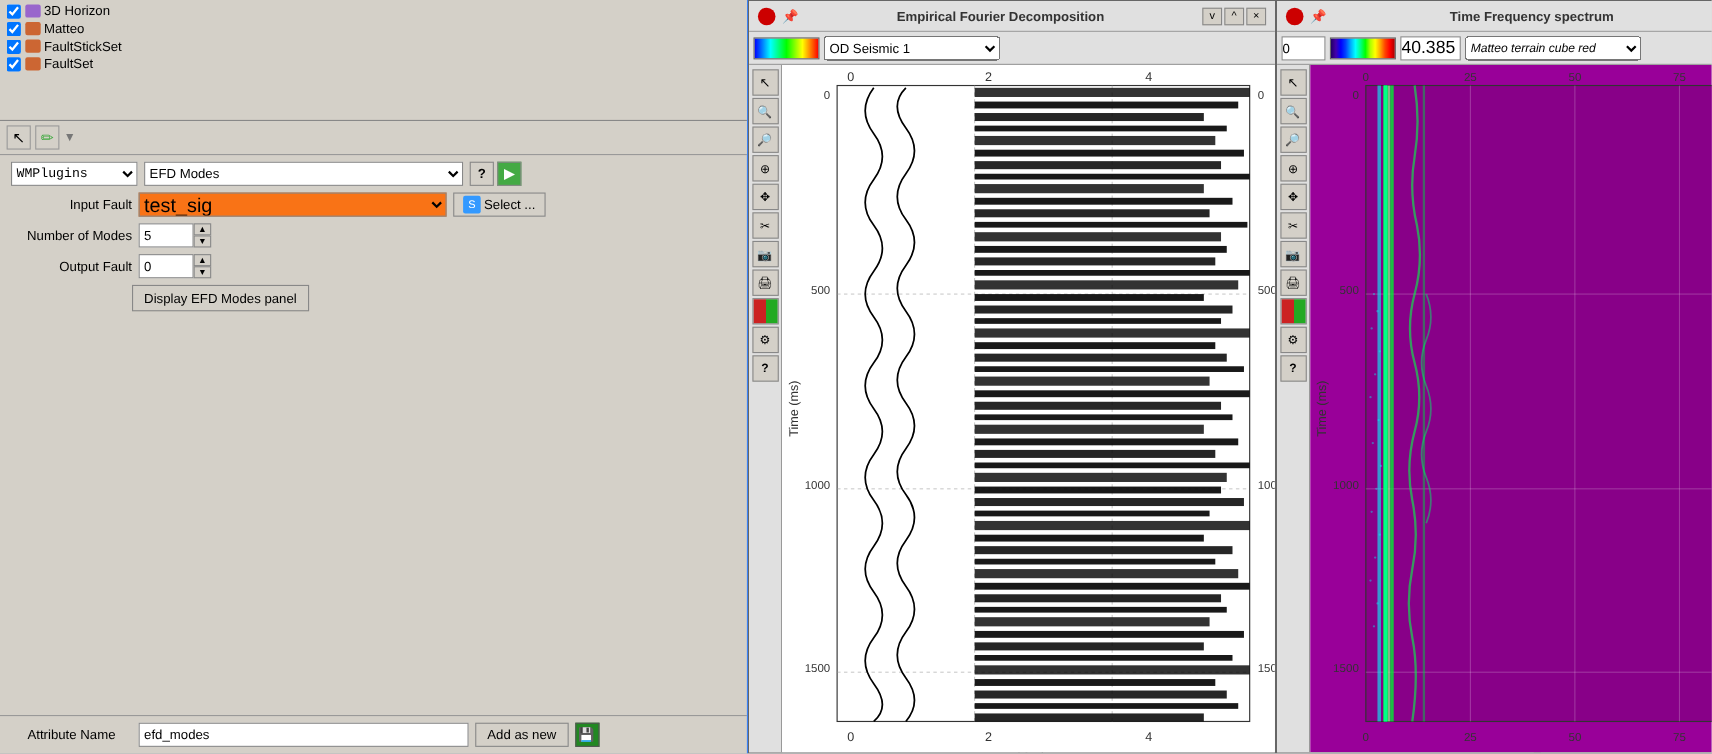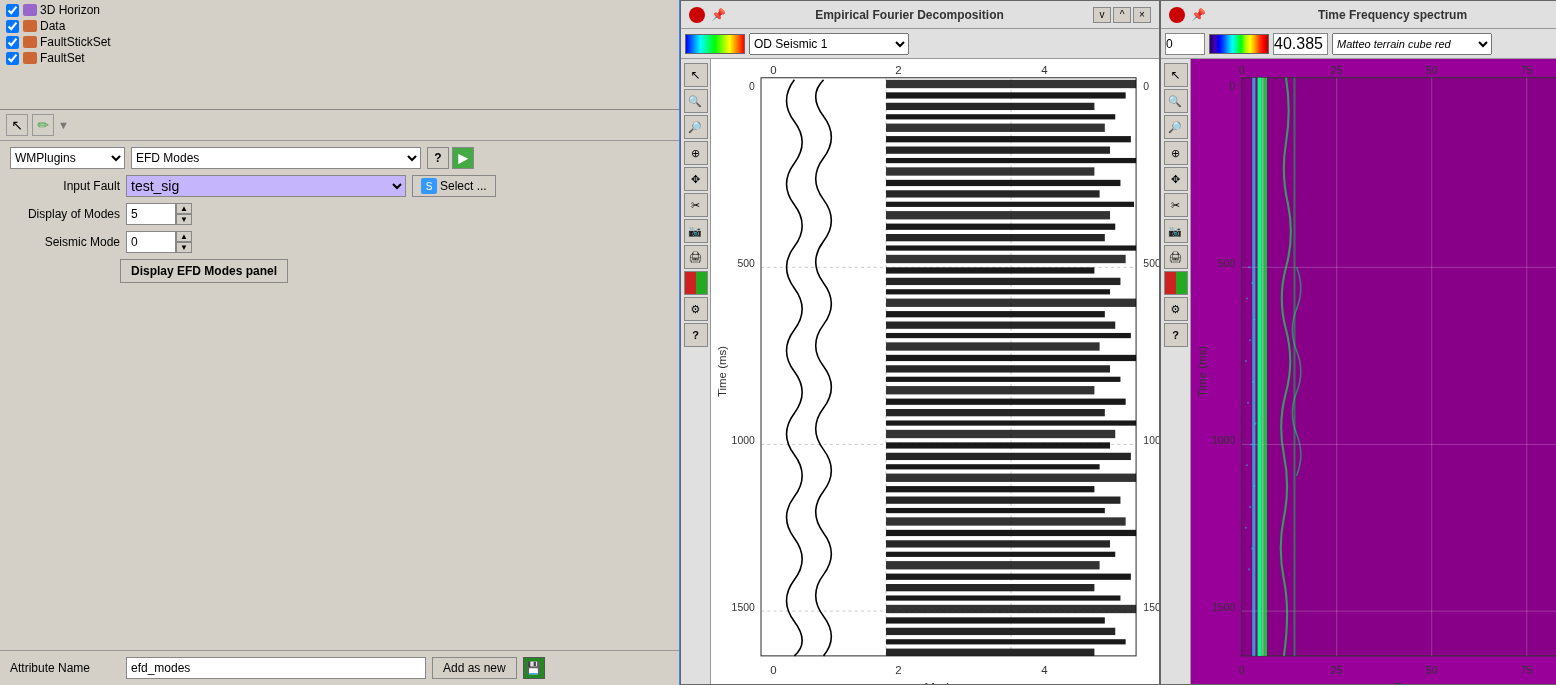--- a/index.html
+++ b/index.html
@@ -101,36 +101,37 @@
       min-width: 110px;
       text-align: right;
     }
 
     .combo-wide {
       width: 115px;
       height: 22px;
       font-size: 12px;
       border: 1px solid #888;
       background: white;
+      font-family: Liberation Mono, monospace;
     }
 
     .combo-plugin {
       width: 290px;
       height: 22px;
       font-size: 12px;
       border: 1px solid #888;
       background: white;
     }
 
     .combo-input {
       width: 280px;
       height: 22px;
-      font-size: 14px;
-      border: 1px solid #888;
-      background: #c4b5fd;
+      font-size: 18px;
+      border: 1px solid #888;
+      background: #f97316;
     }
 
     .select-btn {
       display: flex;
       align-items: center;
       gap: 3px;
       padding: 2px 8px;
       font-size: 12px;
       border: 1px solid #888;
       background: #d4d0c8;
@@ -182,36 +183,35 @@
       line-height: 1;
     }
 
     .display-btn {
       padding: 4px 10px;
       font-size: 12px;
       border: 1px solid #888;
       background: #d4d0c8;
       cursor: pointer;
       margin-left: 110px;
-      font-weight: bold;
     }
 
     .bottom-row {
       display: flex;
       align-items: center;
       gap: 6px;
       padding: 6px 10px;
       margin-top: auto;
       border-top: 1px solid #999;
     }
 
     .bottom-row label {
       font-size: 12px;
       min-width: 110px;
-      text-align: left;
+      text-align: center;
     }
 
     .attr-name-input {
       width: 300px;
       height: 22px;
       border: 1px solid #888;
       font-size: 12px;
       padding: 0 4px;
     }
 
@@ -388,21 +388,21 @@
 <div class="left-panel">
   <div class="tree-area">
     <div class="tree-item">
       <input type="checkbox" checked="" style="">
       <span class="tree-icon" style="background:#9966cc;width:14px;height:12px;border-radius:2px;"></span>
       <span>3D Horizon</span>
     </div>
     <div class="tree-item">
       <input type="checkbox" checked="" style="">
       <span class="tree-icon" style="background:#cc6633;width:14px;height:12px;border-radius:2px;"></span>
-      <span>Data</span>
+      <span>Matteo</span>
     </div>
     <div class="tree-item">
       <input type="checkbox" checked="" style="">
       <span class="tree-icon" style="background:#cc6633;width:14px;height:12px;border-radius:2px;"></span>
       <span>FaultStickSet</span>
     </div>
     <div class="tree-item">
       <input type="checkbox" checked="" style="">
       <span class="tree-icon" style="background:#cc6633;width:14px;height:12px;border-radius:2px;"></span>
       <span>FaultSet</span>
@@ -434,32 +434,32 @@
       <select class="combo-input">
         <option>test_sig</option>
       </select>
       <button class="select-btn">
         <span class="select-icon">S</span>
         <span>Select ...</span>
       </button>
     </div>
 
     <div class="form-row">
-      <label>Display of Modes</label>
+      <label>Number of Modes</label>
       <div class="number-input-group">
         <input type="text" class="number-input" value="5" style="">
         <div class="spin-btns">
           <button class="spin-btn">▲</button>
           <button class="spin-btn">▼</button>
         </div>
       </div>
     </div>
 
     <div class="form-row">
-      <label>Seismic Mode</label>
+      <label>Output Fault</label>
       <div class="number-input-group">
         <input type="text" class="number-input" value="0" style="">
         <div class="spin-btns">
           <button class="spin-btn">▲</button>
           <button class="spin-btn">▼</button>
         </div>
       </div>
     </div>
 
     <div class="form-row">

